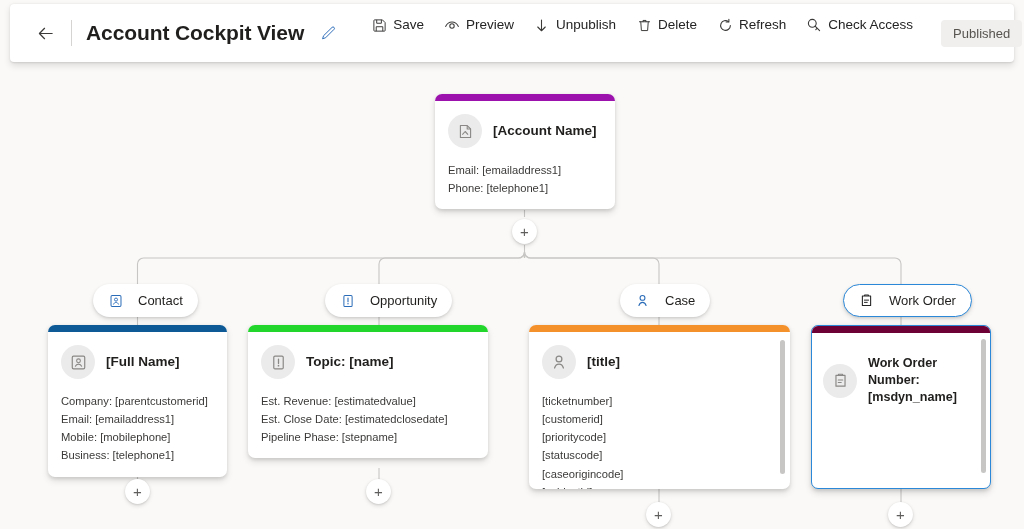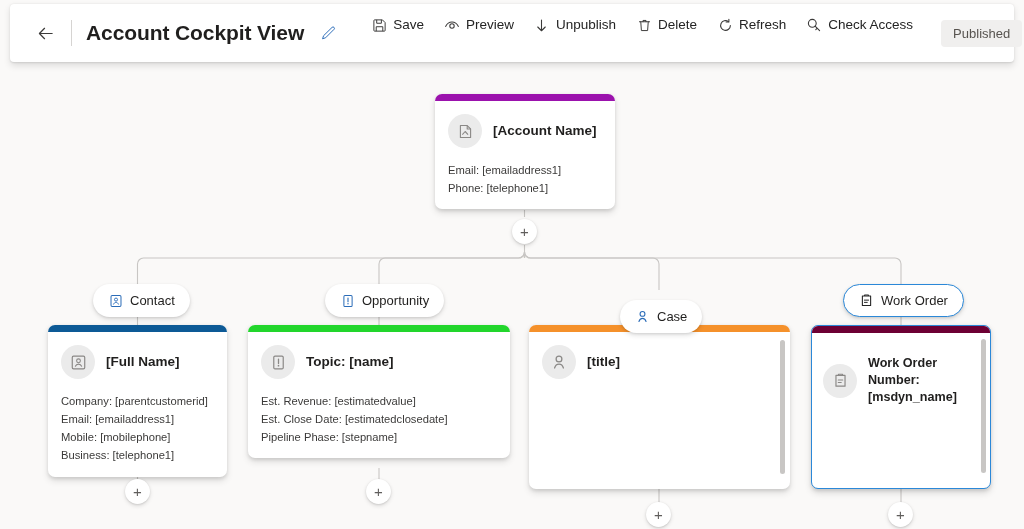--- a/index.html
+++ b/index.html
@@ -143,21 +143,21 @@
     background: #c8c6c4;
   }
 
   
   .pill {
     position: absolute;
     height: 33px;
     background: #ffffff;
     border-radius: 17px;
     display: flex; align-items: center;
-    gap: 7px;
+    gap: 15px;
     padding: 0 15px;
     font-size: 13px;
     color: #201f1e;
     box-shadow: 0 0.9px 2.4px rgba(0,0,0,.10), 0 2.4px 5.4px rgba(0,0,0,.11);
     cursor: pointer;
     z-index: 15;
     white-space: nowrap;
   }
   .pill.selected { border: 1.5px solid #2b88d8; justify-content: center; }
   .pill .pico {
@@ -327,21 +327,21 @@
     <span class="pico">
       <svg width="14" height="14" viewBox="0 0 16 16" fill="none" aria-hidden="true">
         <rect x="3.3" y="1.8" width="9.4" height="12.4" rx="1.2" stroke="#2b6cb8" stroke-width="1.15"></rect>
         <path d="M8 4.6v4.2" stroke="#2b6cb8" stroke-width="1.25" stroke-linecap="round"></path>
         <circle cx="8" cy="11.1" r=".8" fill="#2b6cb8"></circle>
       </svg>
     </span>
     <span>Opportunity</span>
   </div>
 
-  <div class="pill plain" style="left:620px; top:234px;">
+  <div class="pill plain" style="left:620px; top:218px;">
     <span class="pico">
       <svg width="15" height="15" viewBox="0 0 16 16" fill="none" aria-hidden="true">
         <circle cx="8" cy="5.2" r="2.6" stroke="#2b6cb8" stroke-width="1.15"></circle>
         <path d="M4.2 13.4c.6-2.2 2-3.4 3.8-3.4s3.2 1.2 3.8 3.4" stroke="#2b6cb8" stroke-width="1.15" stroke-linecap="round"></path>
       </svg>
     </span>
     <span>Case</span>
   </div>
 
   <div class="pill selected" style="left:843px; top:218px;">
@@ -370,21 +370,21 @@
       </div>
       <div class="card-fields">
         <div class="fl">Company: [parentcustomerid]</div>
         <div class="fl">Email: [emailaddress1]</div>
         <div class="fl">Mobile: [mobilephone]</div>
         <div class="fl">Business: [telephone1]</div>
       </div>
     </div>
   </div>
 
-  <div class="card" style="left:248px; top:259px; width:262px;">
+  <div class="card" style="left:248px; top:259px; width:240px;">
     <div class="card-accent" style="background:#22d62c;"></div>
     <div class="card-body">
       <div class="card-head">
         <div class="card-avatar">
           <svg width="17" height="17" viewBox="0 0 18 18" fill="none" aria-hidden="true">
             <rect x="4" y="2.2" width="10" height="13.6" rx="1.3" stroke="#8a8886" stroke-width="1.25"></rect>
             <path d="M9 5.4v4.6" stroke="#8a8886" stroke-width="1.35" stroke-linecap="round"></path>
             <circle cx="9" cy="12.4" r=".9" fill="#8a8886"></circle>
           </svg>
         </div>
@@ -402,20 +402,28 @@
     <div class="card-accent" style="background:#f5912b;"></div>
     <div class="card-body">
       <div class="card-head">
         <div class="card-avatar">
           <svg width="18" height="18" viewBox="0 0 18 18" fill="none" aria-hidden="true">
             <circle cx="9" cy="6" r="2.9" stroke="#8a8886" stroke-width="1.25"></circle>
             <path d="M4.6 15c.7-2.5 2.3-3.8 4.4-3.8s3.7 1.3 4.4 3.8" stroke="#8a8886" stroke-width="1.25" stroke-linecap="round"></path>
           </svg>
         </div>
         <div class="card-title">[title]</div>
+      </div>
+      <div class="card-fields">
+        <div class="fl">[ticketnumber]</div>
+        <div class="fl">[customerid]</div>
+        <div class="fl">[prioritycode]</div>
+        <div class="fl">[statuscode]</div>
+        <div class="fl">[caseorigincode]</div>
+        <div class="fl">[subjectid]</div>
       </div>
       <div class="scrollbar" style="height:134px;"></div>
     </div>
   </div>
 
   <div class="card selected" style="left:811px; top:259px; width:180px; height:164px;">
     <div class="card-accent" style="background:#6d0034;"></div>
     <div class="card-body" style="padding:22px 12px 10px 11px;">
       <div class="card-head">
         <div class="card-avatar">

